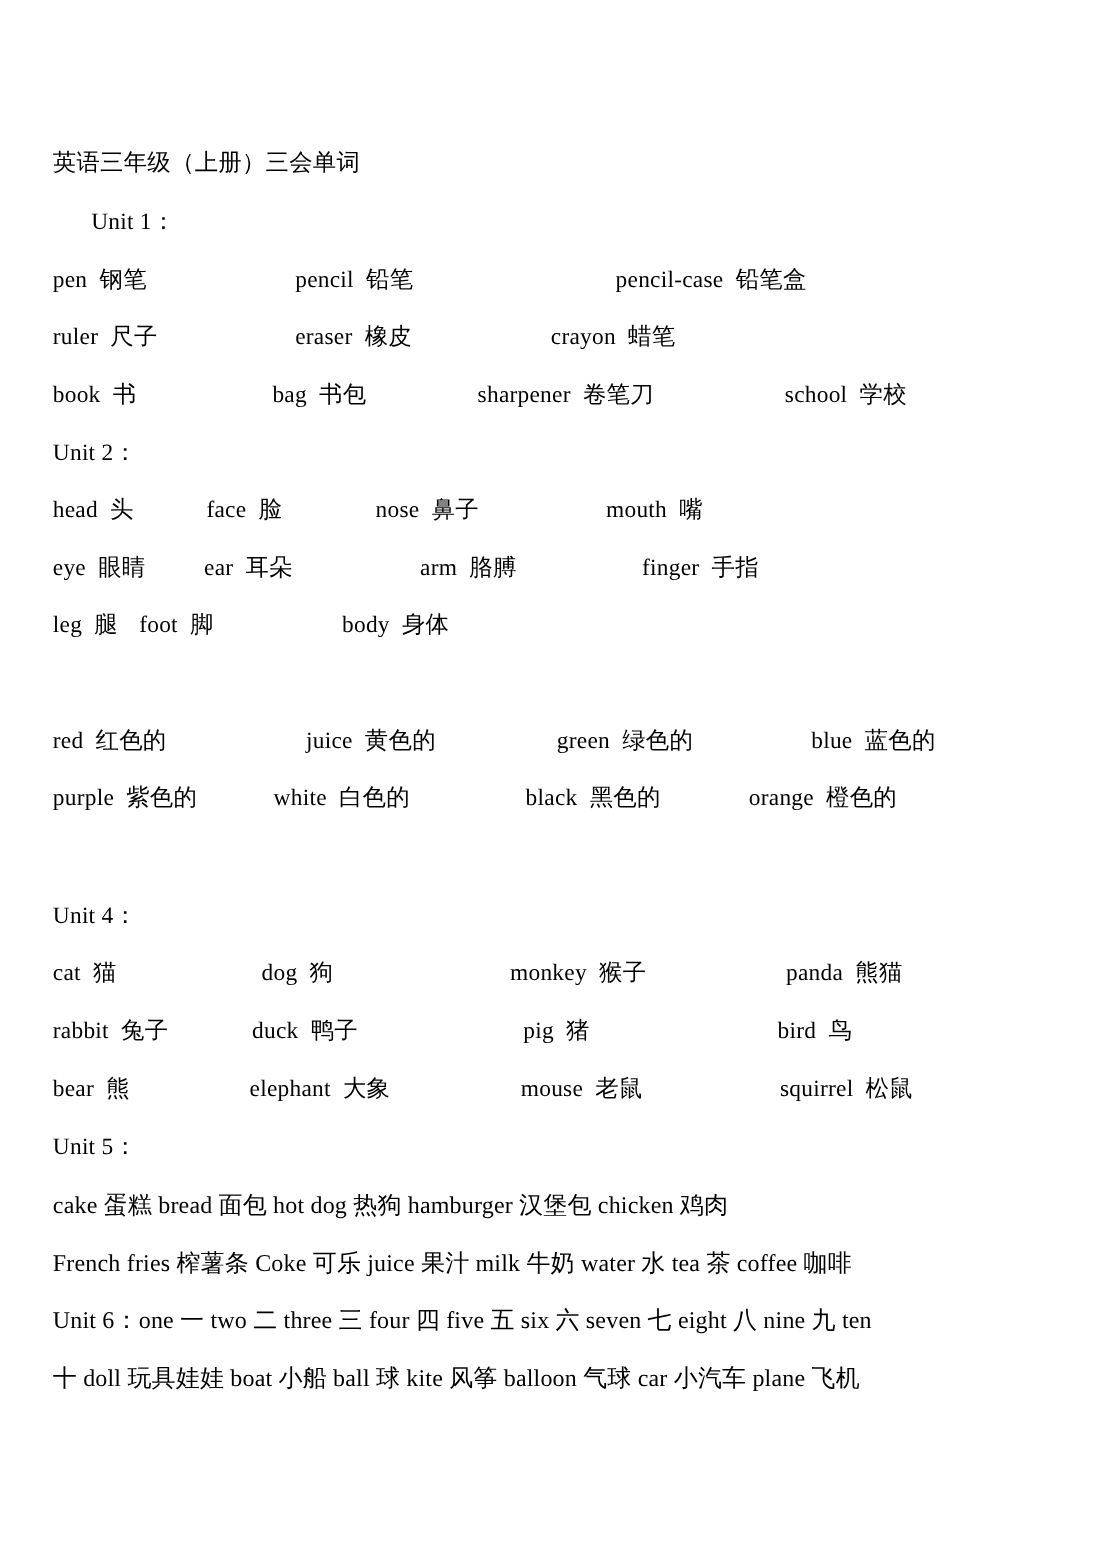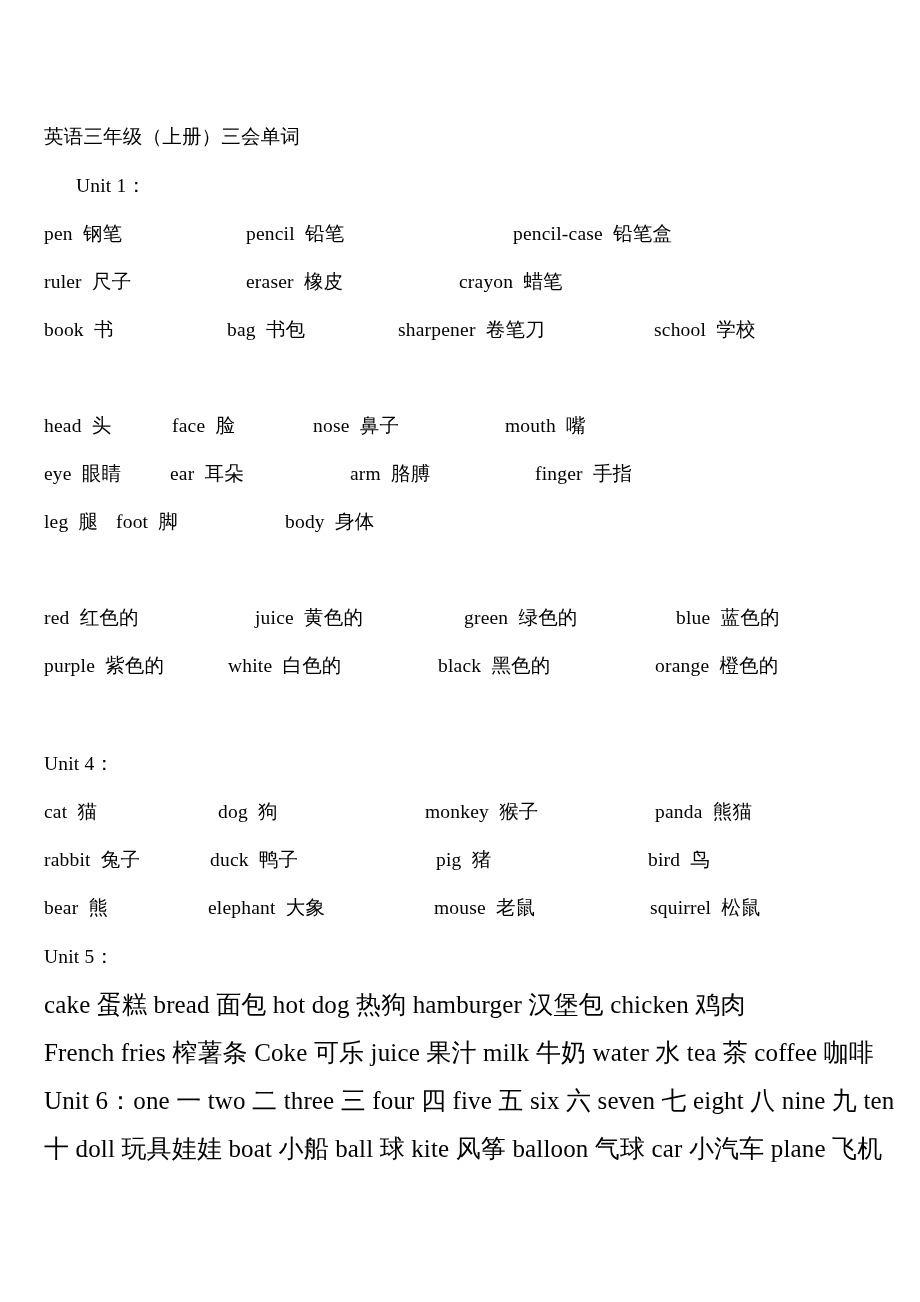--- a/index.html
+++ b/index.html
@@ -47,21 +47,21 @@
     letter-spacing: 0.2px;
   }
   .unit-head {
     font-size: 19.5px;
     line-height: 24px;
     letter-spacing: 0.2px;
   }
   
   .flow {
     position: absolute;
-    font-size: 25px;
+    font-size: 20px;
     line-height: 24px;
     white-space: pre;
     letter-spacing: 0.15px;
   }
 </style>
 </head>
 <body>
 
 <div class="page">
 
@@ -85,20 +85,23 @@
     <span class="seg" style="left:459px;">crayon  蜡笔</span>
   </div>
 
   <div class="line" style="top:318px;">
     <span class="seg" style="left:44px;">book  书</span>
     <span class="seg" style="left:227px;">bag  书包</span>
     <span class="seg" style="left:398px;">sharpener  卷笔刀</span>
     <span class="seg" style="left:654px;">school  学校</span>
   </div>
 
+  <div class="line" style="top:366px;">
+    <span class="seg unit-head" style="left:44px;">Unit 2：</span>
+  </div>
 
   <div class="line" style="top:414px;">
     <span class="seg" style="left:44px;">head  头</span>
     <span class="seg" style="left:172px;">face  脸</span>
     <span class="seg" style="left:313px;">nose  鼻子</span>
     <span class="seg" style="left:505px;">mouth  嘴</span>
   </div>
 
   <div class="line" style="top:462px;">
     <span class="seg" style="left:44px;">eye  眼睛</span>
@@ -118,21 +121,21 @@
     <span class="seg" style="left:44px;">red  红色的</span>
     <span class="seg" style="left:255px;">juice  黄色的</span>
     <span class="seg" style="left:464px;">green  绿色的</span>
     <span class="seg" style="left:676px;">blue  蓝色的</span>
   </div>
 
   <div class="line" style="top:654px;padding-left:40px;">
     <span class="seg" style="left:44px;">purple  紫色的</span>
     <span class="seg" style="left:228px;">white  白色的</span>
     <span class="seg" style="left:438px;">black  黑色的</span>
-    <span class="seg" style="left:655px;text-align:right;">orange  橙色的</span>
+    <span class="seg" style="left:624px;text-align:right;">orange  橙色的</span>
   </div>
 
 
   <div class="line" style="top:752px;">
     <span class="seg unit-head" style="left:44px;">Unit 4：</span>
   </div>
 
   <div class="line" style="top:800px;">
     <span class="seg" style="left:44px;">cat  猫</span>
     <span class="seg" style="left:218px;">dog  狗</span>

